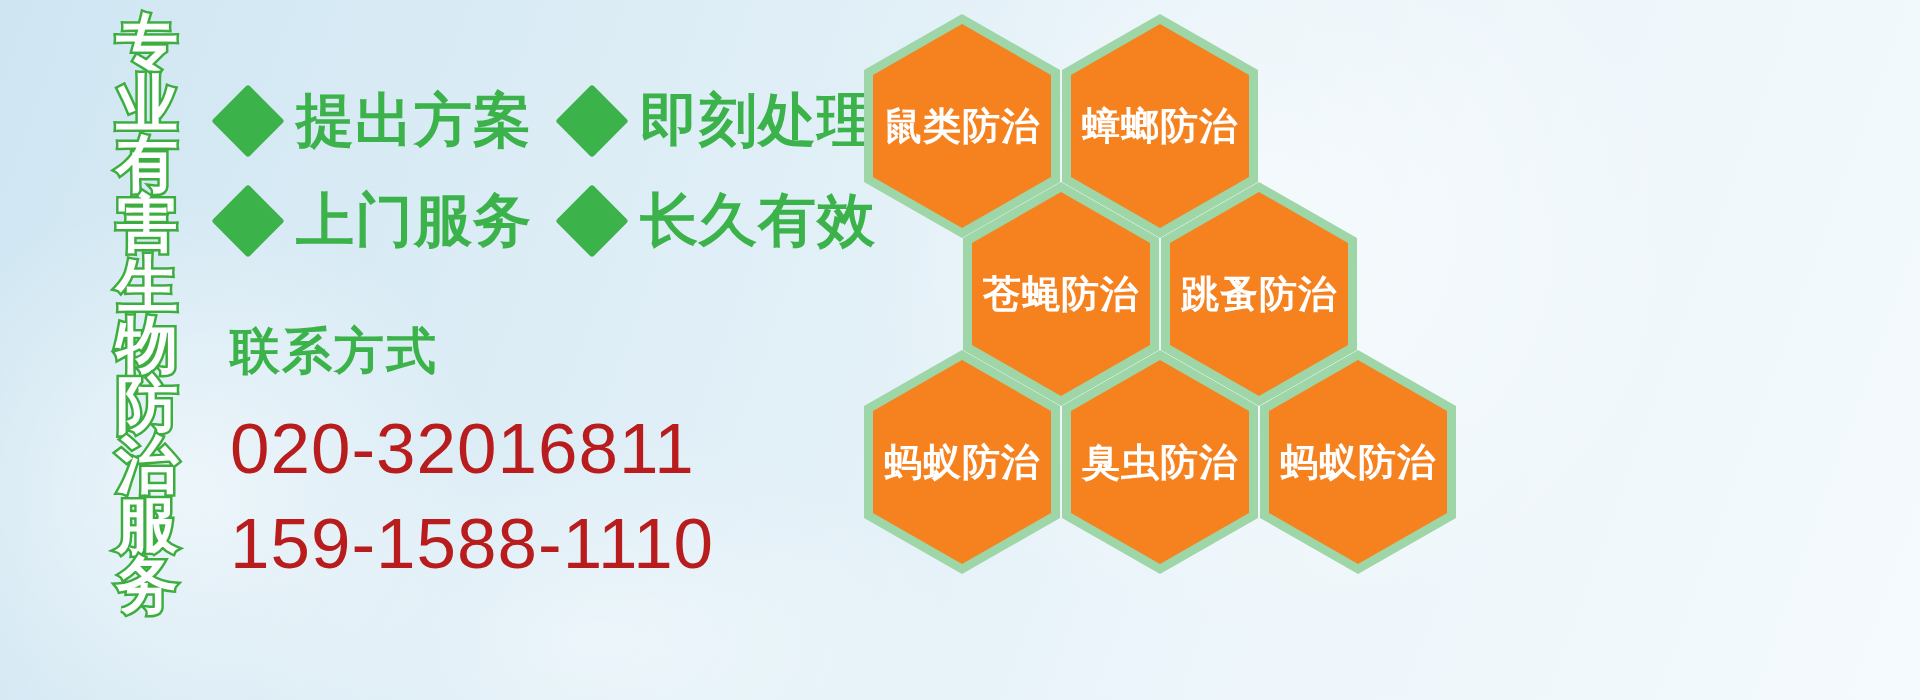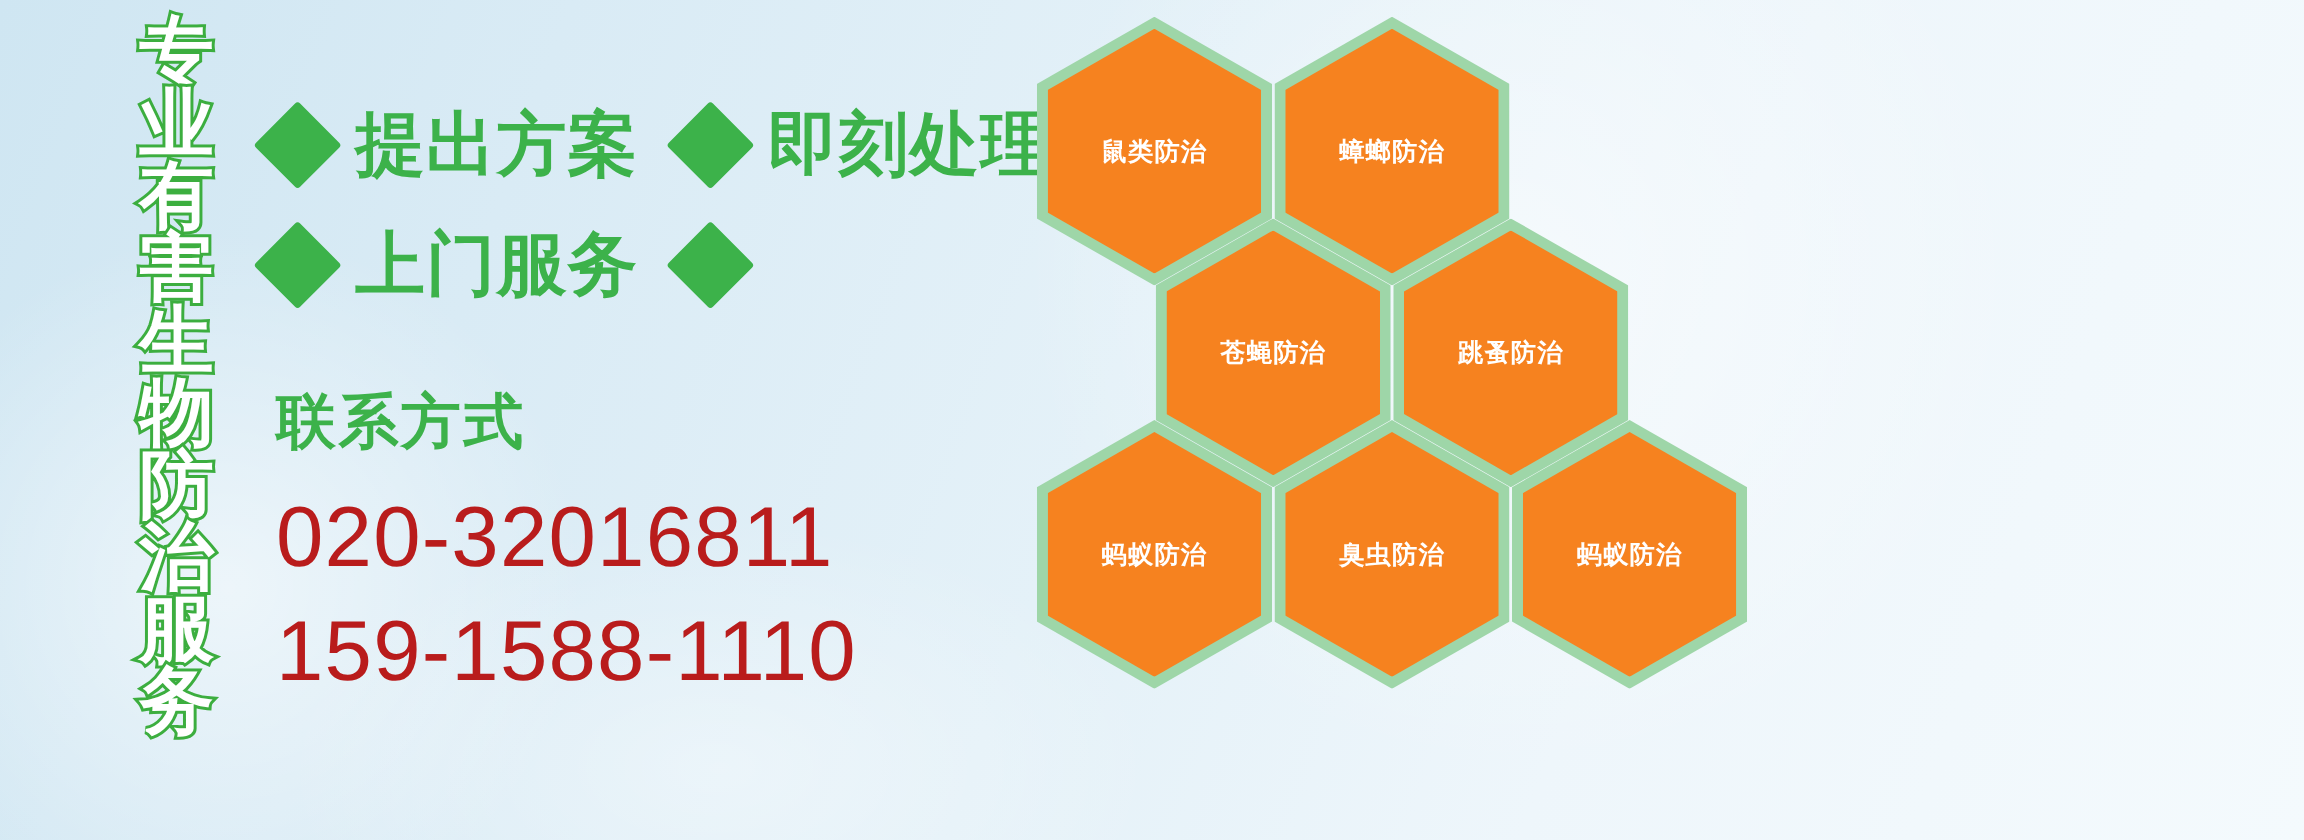--- a/index.html
+++ b/index.html
@@ -68,21 +68,21 @@
     background:#9ed6a8;
     clip-path:polygon(50% 0%,100% 25%,100% 75%,50% 100%,0% 75%,0% 25%);
   }
   .hex-inner {
     width:178px; height:204px;
     display:flex; align-items:center; justify-content:center;
     background:#f6821f;
     clip-path:polygon(50% 0%,100% 25%,100% 75%,50% 100%,0% 75%,0% 25%);
   }
   .hex-label {
-    font-size:21px; font-weight:700; color:#ffffff;
+    font-size:38px; font-weight:700; color:#ffffff;
     letter-spacing:1px; white-space:nowrap;
   }
 </style>
 </head>
 <body>
 
 <div class="bg-bloom-a"></div>
 <div class="bg-bloom-b"></div>
 <div class="bg-bloom-c"></div>
 
@@ -103,20 +103,21 @@
   <div class="feature-row">
     <span class="bullet-diamond"></span>
     <span class="feature-text">提出方案</span>
     <span class="bullet-diamond"></span>
     <span class="feature-text">即刻处理</span>
   </div>
   <div class="feature-row">
     <span class="bullet-diamond"></span>
     <span class="feature-text">上门服务</span>
     <span class="bullet-diamond"></span>
+    <span class="feature-text">长久有效</span>
   </div>
 </div>
 
 <div class="contact">
   <div class="contact-heading">联系方式</div>
   <div class="contact-phone">020-32016811</div>
   <div class="contact-phone">159-1588-1110</div>
 </div>
 
 <div class="honeycomb">

